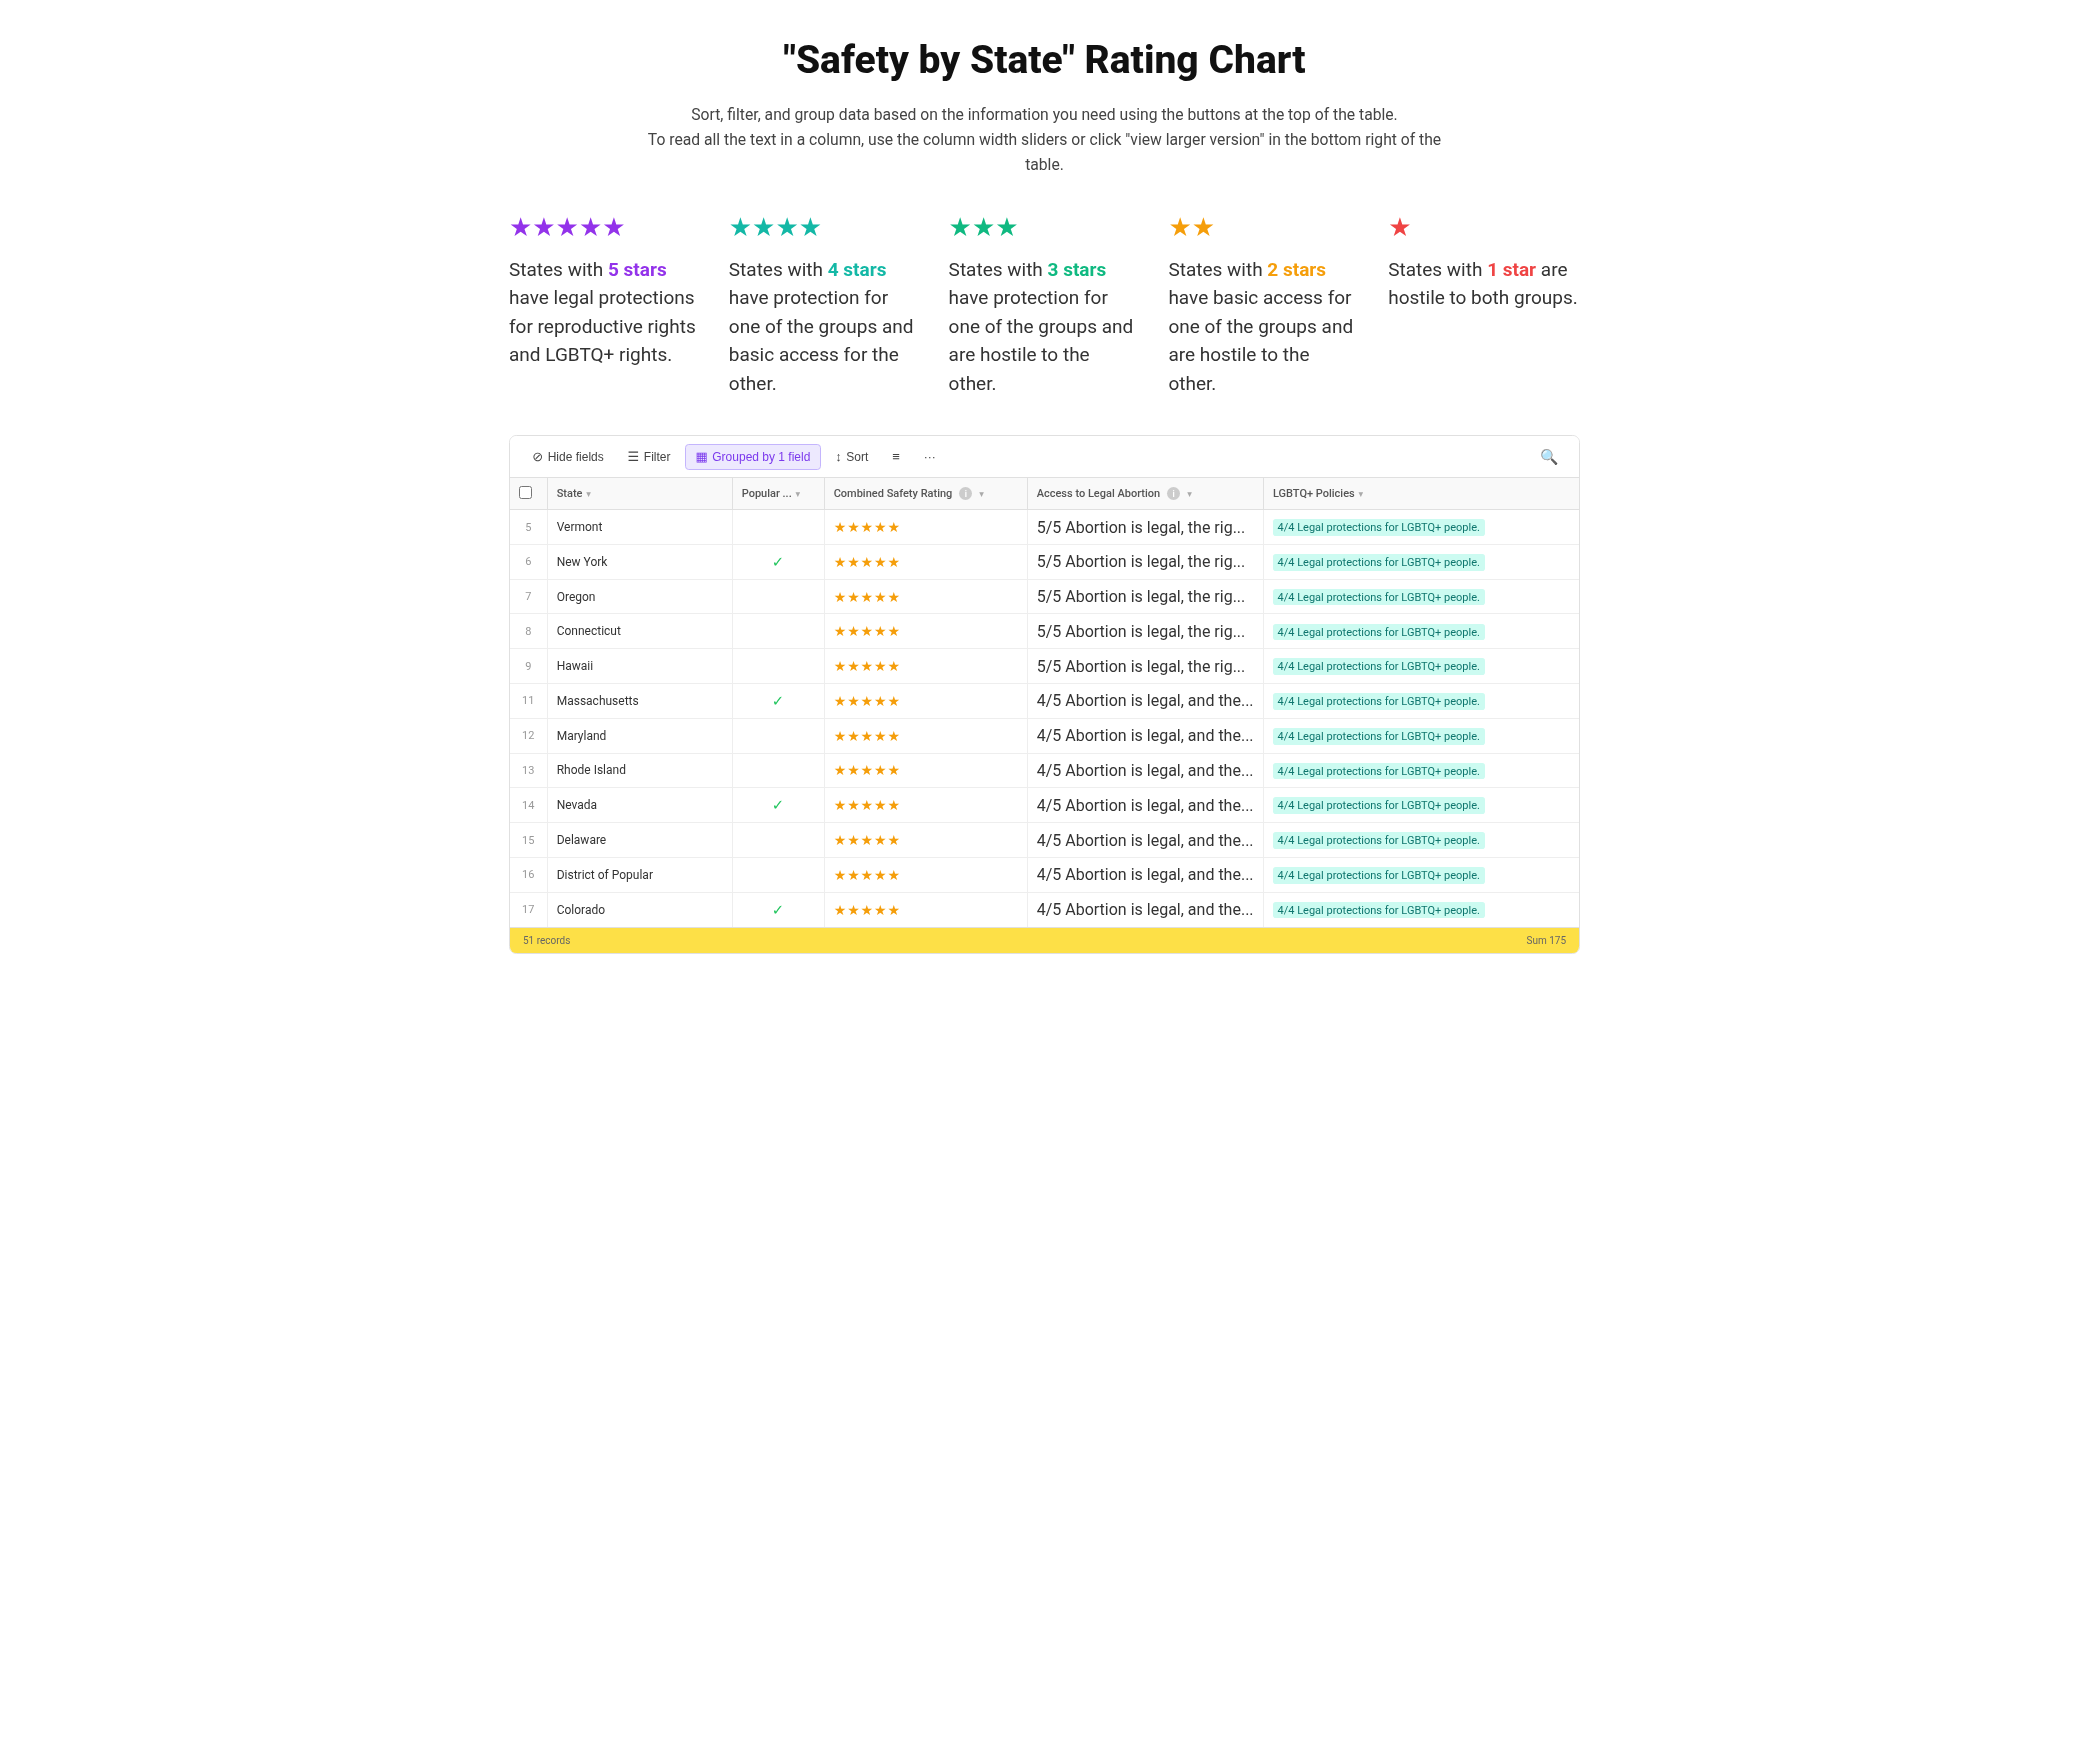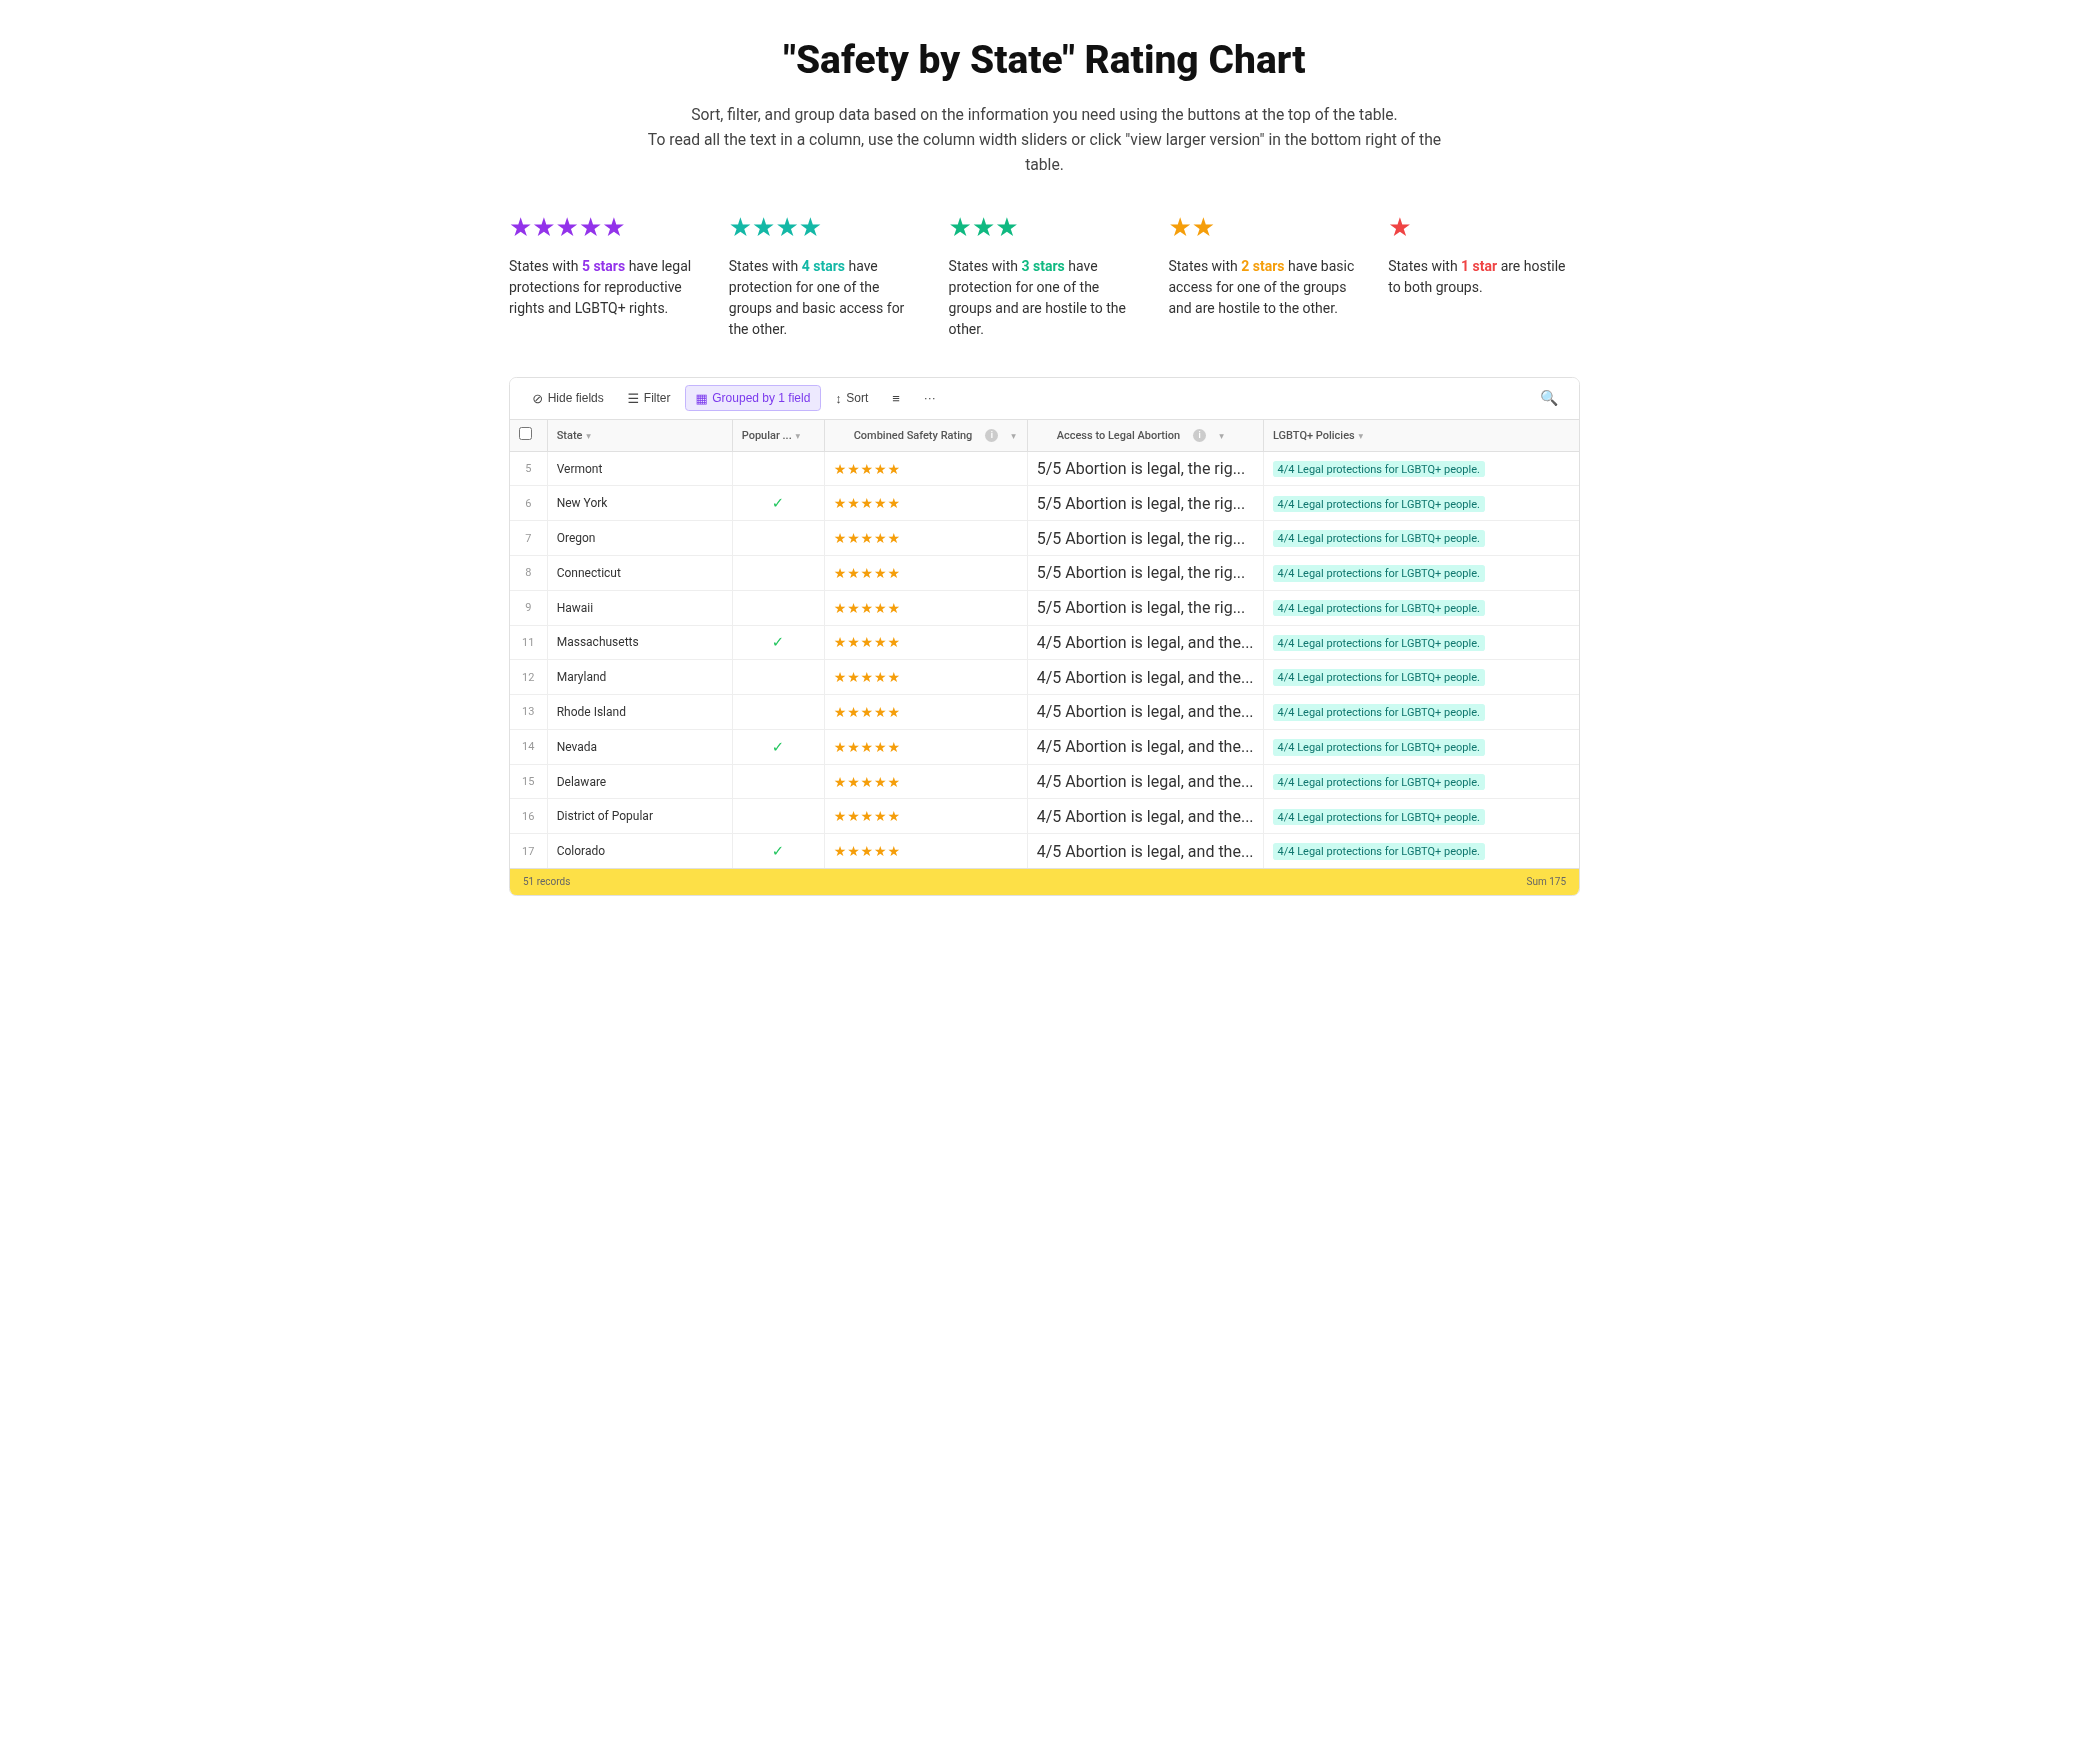--- a/index.html
+++ b/index.html
@@ -44,21 +44,21 @@
       min-width: 138px;
     }
 
     .legend-stars {
       font-size: 26px;
       margin-bottom: 7.4px;
       line-height: 1;
     }
 
     .legend-text {
-      font-size: 14px;
+      font-size: 19px;
       color: #333;
       line-height: 1.5;
       margin-top: 16px;
     }
 
     .star-purple { color: #9333ea; }
     .star-teal { color: #14b8a6; }
     .star-green { color: #10b981; }
     .star-orange { color: #f59e0b; }
     .star-red { color: #ef4444; }
@@ -215,22 +215,21 @@
       padding: 7.4px 13px;
       border-top: 0.9px solid #e0e0e0;
       background: #fde047;
       font-size: 10px;
       color: #666;
     }
 
     .th-with-icon {
       display: flex;
       align-items: center;
-      gap: 13px;
-      margin-left: 20px;
+      gap: 7px;
     }
 
     .info-icon {
       display: inline-flex;
       align-items: center;
       justify-content: center;
       width: 13px;
       height: 13px;
       border-radius: 50%;
       background: #ccc;

